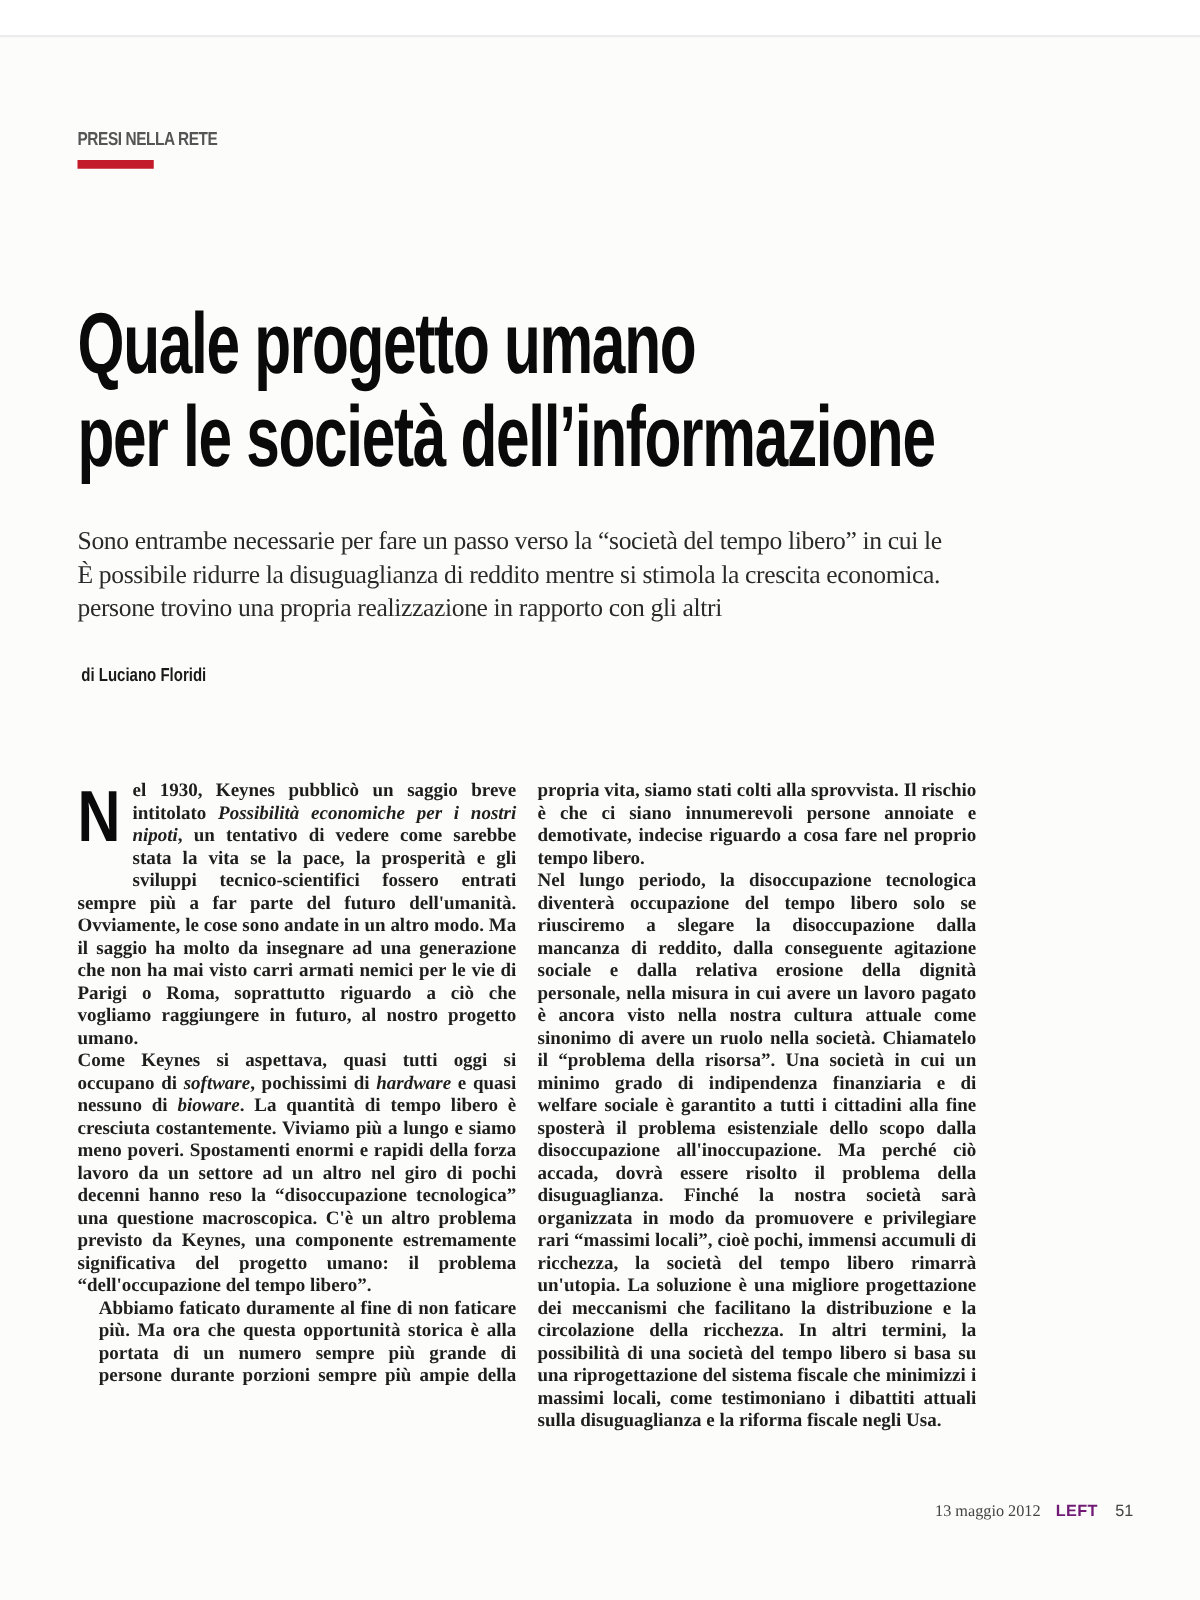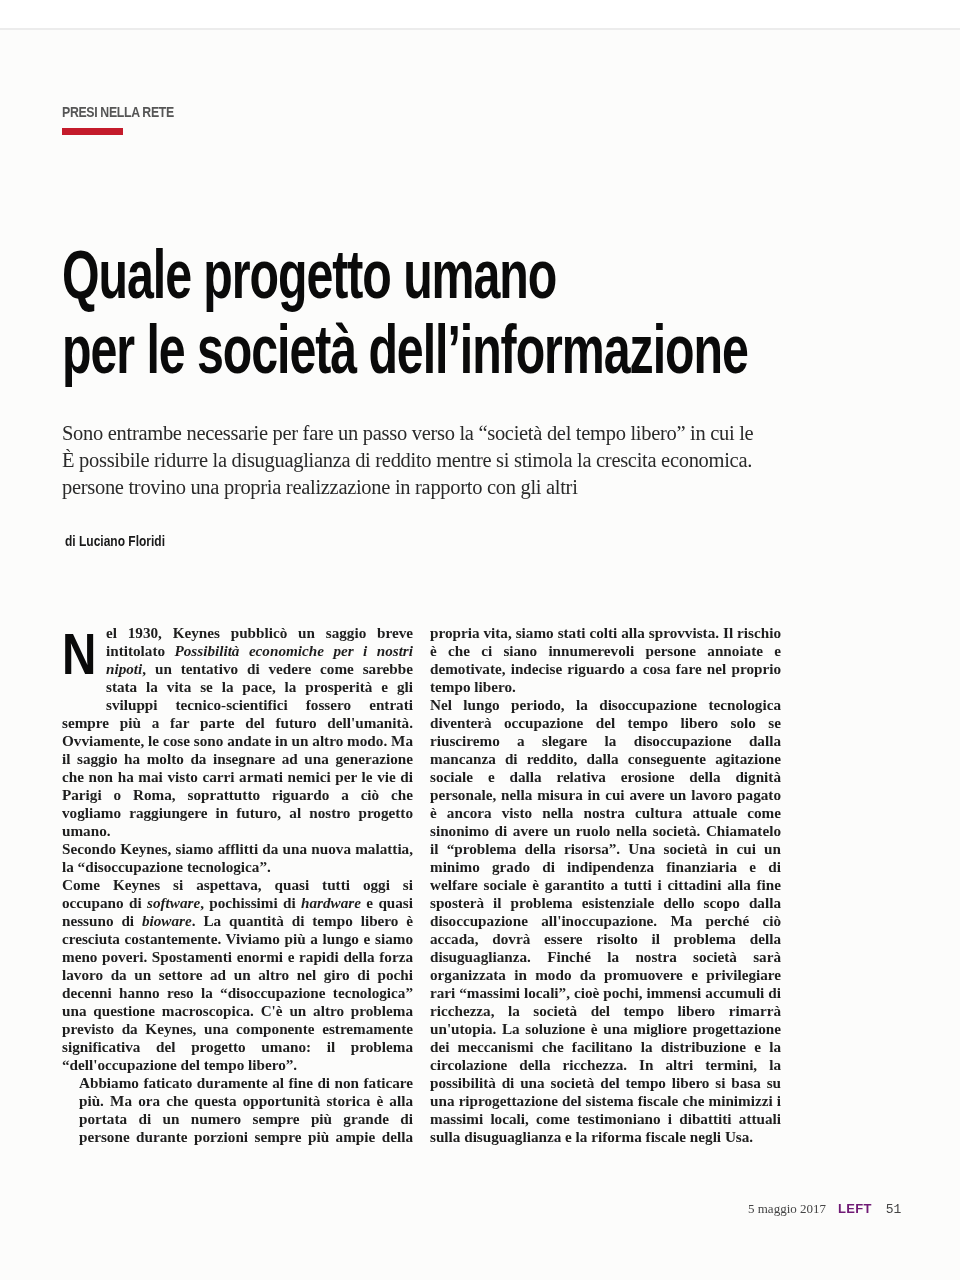--- a/index.html
+++ b/index.html
@@ -130,21 +130,21 @@
     color: #444;
   }
   .footer-brand {
     font-family: "Liberation Sans", sans-serif;
     font-weight: bold;
     font-size: 13px;
     color: #701a75;
     letter-spacing: 0.3px;
   }
   .footer-page {
-    font-family: Liberation Mono, monospace;
+    font-family: Liberation Sans, sans-serif;
     font-size: 13px;
     color: #444;
     margin-left: 2px;
   }
   em { font-style: italic; }
 </style>
 </head>
 <body>
 
 <div class="topbar"></div>
@@ -165,27 +165,26 @@
   <span>persone trovino una propria realizzazione in rapporto con gli altri</span>
 </div>
 
 <div class="byline">di Luciano Floridi</div>
 
 <div class="col col-left">
   <div class="dropcap-wrap">
     <div class="dropcap">N</div>
   </div>
   <p><span>el 1930, Keynes pubblicò un saggio breve intitolato </span><em>Possibilità economiche per i nostri nipoti</em><span>, un tentativo di vedere come sarebbe stata la vita se la pace, la prosperità e gli sviluppi tecnico-scientifici fossero entrati sempre più a far parte del futuro dell'umanità. Ovviamente, le cose sono andate in un altro modo. Ma il saggio ha molto da insegnare ad una generazione che non ha mai visto carri armati nemici per le vie di Parigi o Roma, soprattutto riguardo a ciò che vogliamo raggiungere in futuro, al nostro progetto umano.</span></p>
-  <p>Secondo Keynes, siamo afflitti da una nuova malattia, la “disoccupazione tecnologica”.</p>
   <p><span>Come Keynes si aspettava, quasi tutti oggi si occupano di </span><em>software</em><span>, pochissimi di </span><em>hardware</em><span> e quasi nessuno di </span><em>bioware</em><span>. La quantità di tempo libero è cresciuta costantemente. Viviamo più a lungo e siamo meno poveri. Spostamenti enormi e rapidi della forza lavoro da un settore ad un altro nel giro di pochi decenni hanno reso la “disoccupazione tecnologica” una questione macroscopica. C'è un altro problema previsto da Keynes, una componente estremamente significativa del progetto umano: il problema “dell'occupazione del tempo libero”.</span></p>
   <p style="text-align-last: justify; margin-left: 17px;">Abbiamo faticato duramente al fine di non faticare più. Ma ora che questa opportunità storica è alla portata di un numero sempre più grande di persone durante porzioni sempre più ampie della</p>
 </div>
 
 <div class="col col-right">
   <p>propria vita, siamo stati colti alla sprovvista. Il rischio è che ci siano innumerevoli persone annoiate e demotivate, indecise riguardo a cosa fare nel proprio tempo libero.</p>
   <p>Nel lungo periodo, la disoccupazione tecnologica diventerà occupazione del tempo libero solo se riusciremo a slegare la disoccupazione dalla mancanza di reddito, dalla conseguente agitazione sociale e dalla relativa erosione della dignità personale, nella misura in cui avere un lavoro pagato è ancora visto nella nostra cultura attuale come sinonimo di avere un ruolo nella società. Chiamatelo il “problema della risorsa”. Una società in cui un minimo grado di indipendenza finanziaria e di welfare sociale è garantito a tutti i cittadini alla fine sposterà il problema esistenziale dello scopo dalla disoccupazione all'inoccupazione. Ma perché ciò accada, dovrà essere risolto il problema della disuguaglianza. Finché la nostra società sarà organizzata in modo da promuovere e privilegiare rari “massimi locali”, cioè pochi, immensi accumuli di ricchezza, la società del tempo libero rimarrà un'utopia. La soluzione è una migliore progettazione dei meccanismi che facilitano la distribuzione e la circolazione della ricchezza. In altri termini, la possibilità di una società del tempo libero si basa su una riprogettazione del sistema fiscale che minimizzi i massimi locali, come testimoniano i dibattiti attuali sulla disuguaglianza e la riforma fiscale negli Usa.</p>
 </div>
 
 <div class="footer">
-  <span class="footer-date">5 maggio 2017</span>
+  <span class="footer-date">13 maggio 2012</span>
   <span class="footer-brand">LEFT</span>
   <span class="footer-page">51</span>
 </div>
 
 </body></html>

